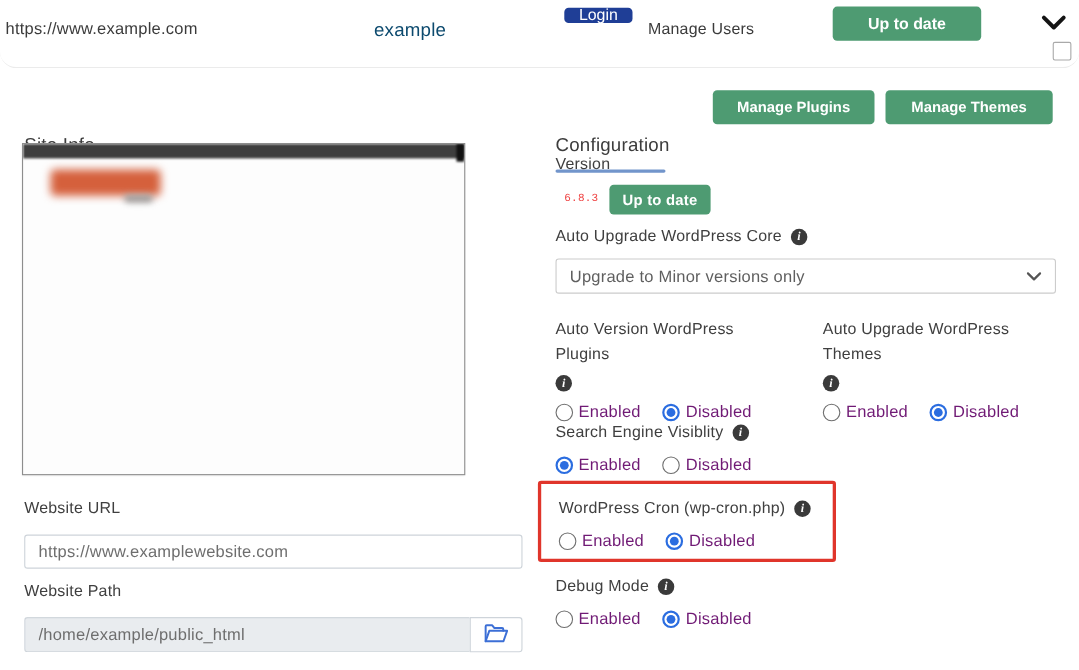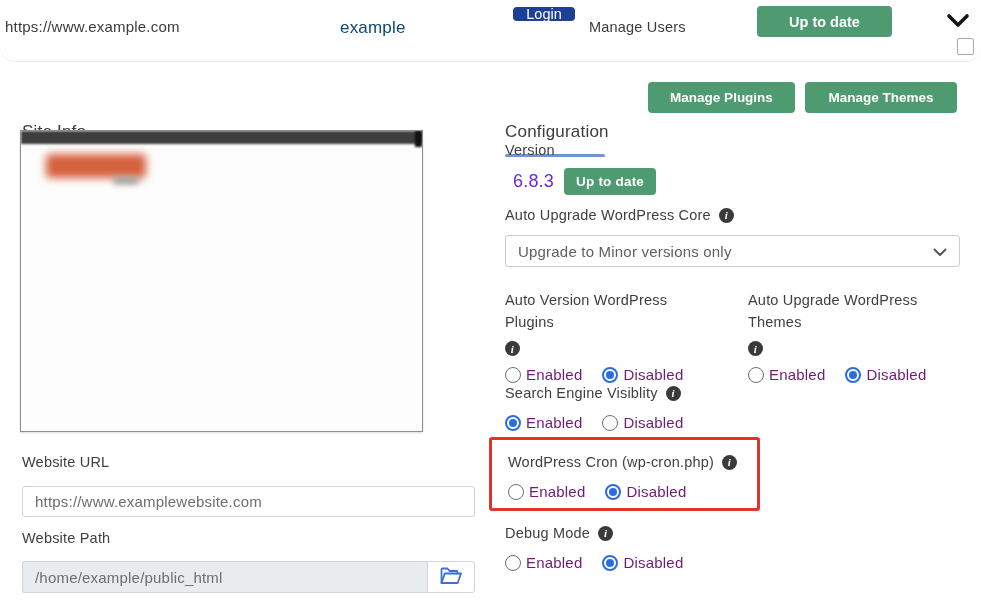--- a/index.html
+++ b/index.html
@@ -52,21 +52,21 @@
   }
 
   
   .right-col { position:absolute; left:505px; top:78px; width:455px; }
   .right-title-underline { width:100px; margin-top:12px; }
   .btn-manage { position:absolute; top:4px; height:31px; background:#4e9b72; font-size:13.5px; font-weight:600; }
   .btn-manage-plugins { left:143px; width:147px; }
   .btn-manage-themes { left:300px; width:152px; }
   .lbl-version { position:absolute; left:0; top:64px; }
   .version-row { position:absolute; left:8px; top:90px; display:flex; align-items:center; gap:10px; }
-  .version-num { font-size:18px; color:#6d28d9; }
+  .version-num { font-size:10px; color:#ef4444;font-family:Liberation Mono, monospace; }
   .badge-uptodate { width:92px; height:27px; background:#4e9b72; font-size:13.5px; font-weight:600; }
 
   .lbl-with-info { display:flex; align-items:center; gap:8px; font-size:14.5px; color:#3f3f3f; flex-wrap:wrap; line-height:22px; }
   .info-icon {
     width:15px; height:15px; min-width:15px; border-radius:50%; background:#3a3a3a; color:#fff;
     display:inline-flex; align-items:center; justify-content:center;
     font-family:"Liberation Serif", serif; font-size:11px; font-weight:bold; font-style:italic; cursor:pointer;
   }
   .lbl-core { position:absolute; left:0; top:126px; }
   .select-box {

